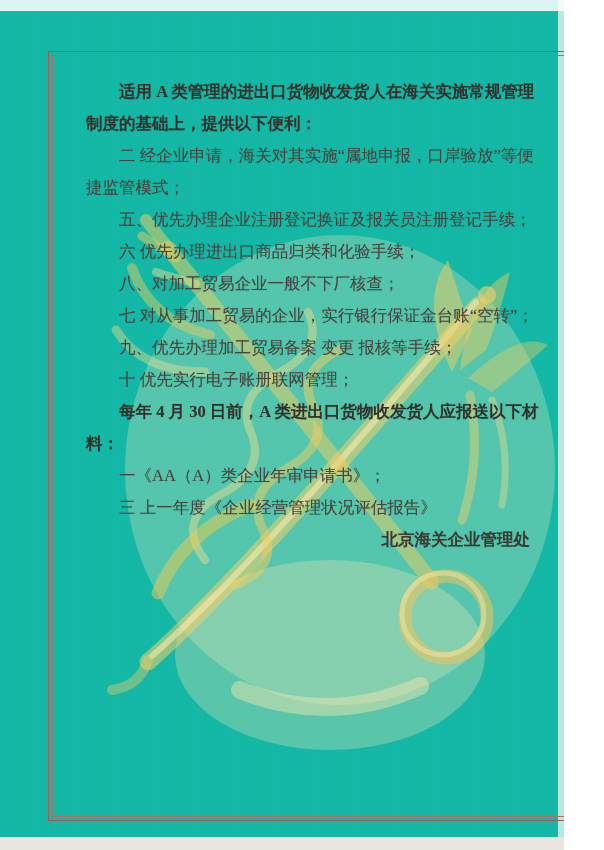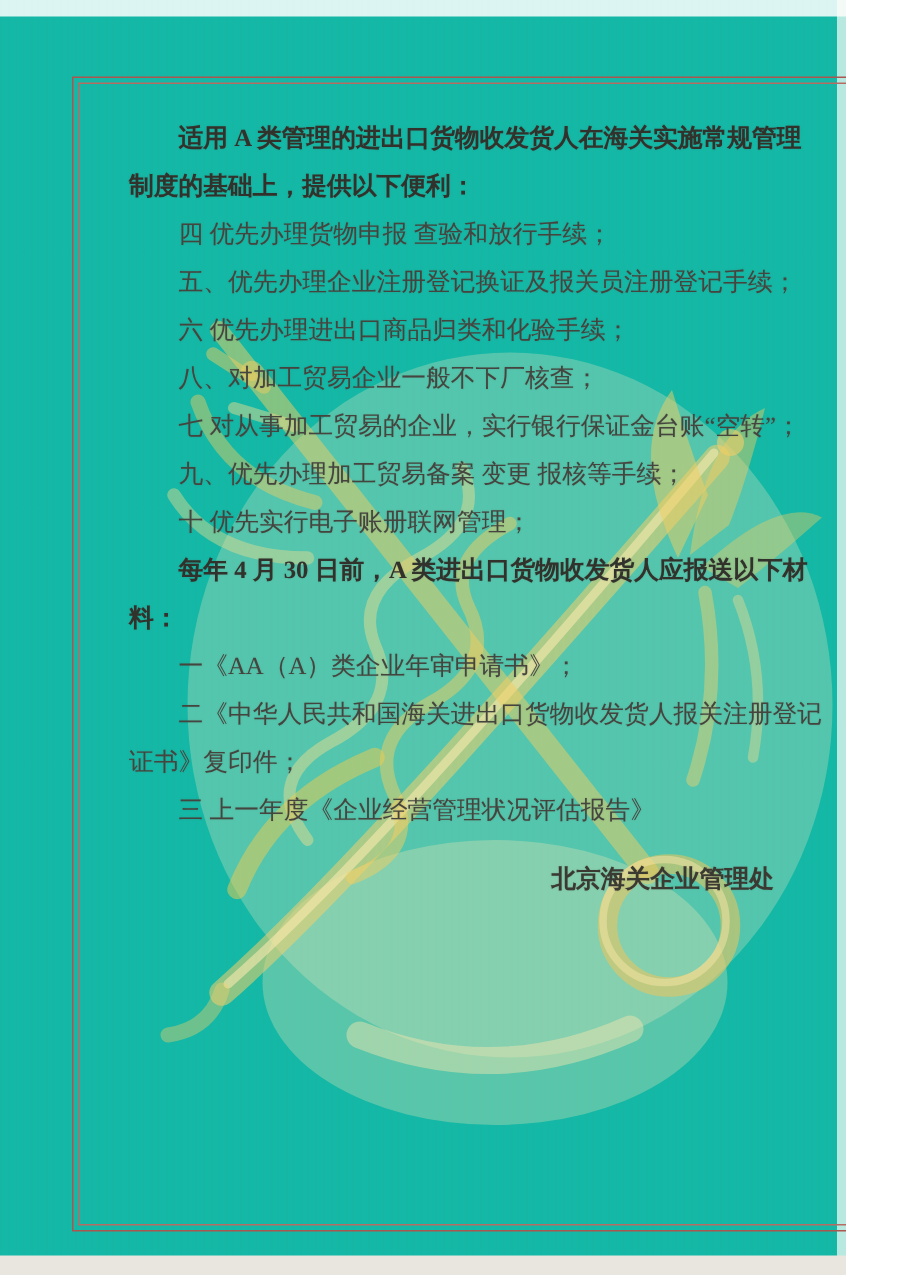--- a/index.html
+++ b/index.html
@@ -26,21 +26,21 @@
   }
   .watermark{position:absolute;left:0;top:0;z-index:2;pointer-events:none;}
   .body-text{
     position:absolute;left:86px;top:76px;width:452px;z-index:3;
     font-size:16.5px;line-height:32px;color:#45453f;
     text-shadow:0 0 1px rgba(90,88,80,0.35);
   }
   .para{margin:0;white-space:pre;text-indent:2em;}
   .para.bold{font-weight:bold;color:#32322c;}
   .signature{
-    margin:14px;font-weight:bold;color:#3a3a33;text-align:right;
+    margin:0;font-weight:bold;color:#3a3a33;text-align:right;
     padding-right:8px;line-height:32px;
   }
 </style>
 </head>
 <body>
 
 <div id="stage">
   <div class="top-light"></div>
   <div class="right-light"></div>
   <div class="bottom-shade"></div>
@@ -79,28 +79,27 @@
     <circle cx="443" cy="614" r="41" fill="none" stroke="#f8e6a8" stroke-width="5" opacity="0.5"></circle>
 
     <path d="M 250 505 q -68 28 -92 88" fill="none" stroke="#f0cb4f" stroke-width="13" stroke-linecap="round" opacity="0.5"></path>
     <path d="M 148 660 q -8 26 -36 30" fill="none" stroke="#f3d06a" stroke-width="10" stroke-linecap="round" opacity="0.4"></path>
     <path d="M 240 690 q 90 36 180 -4" fill="none" stroke="#f7e7ad" stroke-width="18" stroke-linecap="round" opacity="0.45"></path>
   </svg>
 
   <div class="body-text">
     <p class="para bold">适用 A 类管理的进出口货物收发货人在海关实施常规管理
 制度的基础上，提供以下便利：</p>
-    <p class="para">四 优先办理货物申报 查验和放行手续；</p>
+    <p class="para">二 经企业申请，海关对其实施“属地申报，口岸验放”等便
+捷监管模式；</p>
     <p class="para">五、优先办理企业注册登记换证及报关员注册登记手续；</p>
     <p class="para">六 优先办理进出口商品归类和化验手续；</p>
     <p class="para">八、对加工贸易企业一般不下厂核查；</p>
     <p class="para">七 对从事加工贸易的企业，实行银行保证金台账“空转”；</p>
     <p class="para">九、优先办理加工贸易备案 变更 报核等手续；</p>
     <p class="para">十 优先实行电子账册联网管理；</p>
     <p class="para bold">每年 4 月 30 日前，A 类进出口货物收发货人应报送以下材
 料：</p>
     <p class="para">一《AA（A）类企业年审申请书》；</p>
-    <p class="para">二《中华人民共和国海关进出口货物收发货人报关注册登记
-证书》复印件；</p>
     <p class="para">三 上一年度《企业经营管理状况评估报告》</p>
     <p class="signature">北京海关企业管理处</p>
   </div>
 </div>
 
 </body></html>

